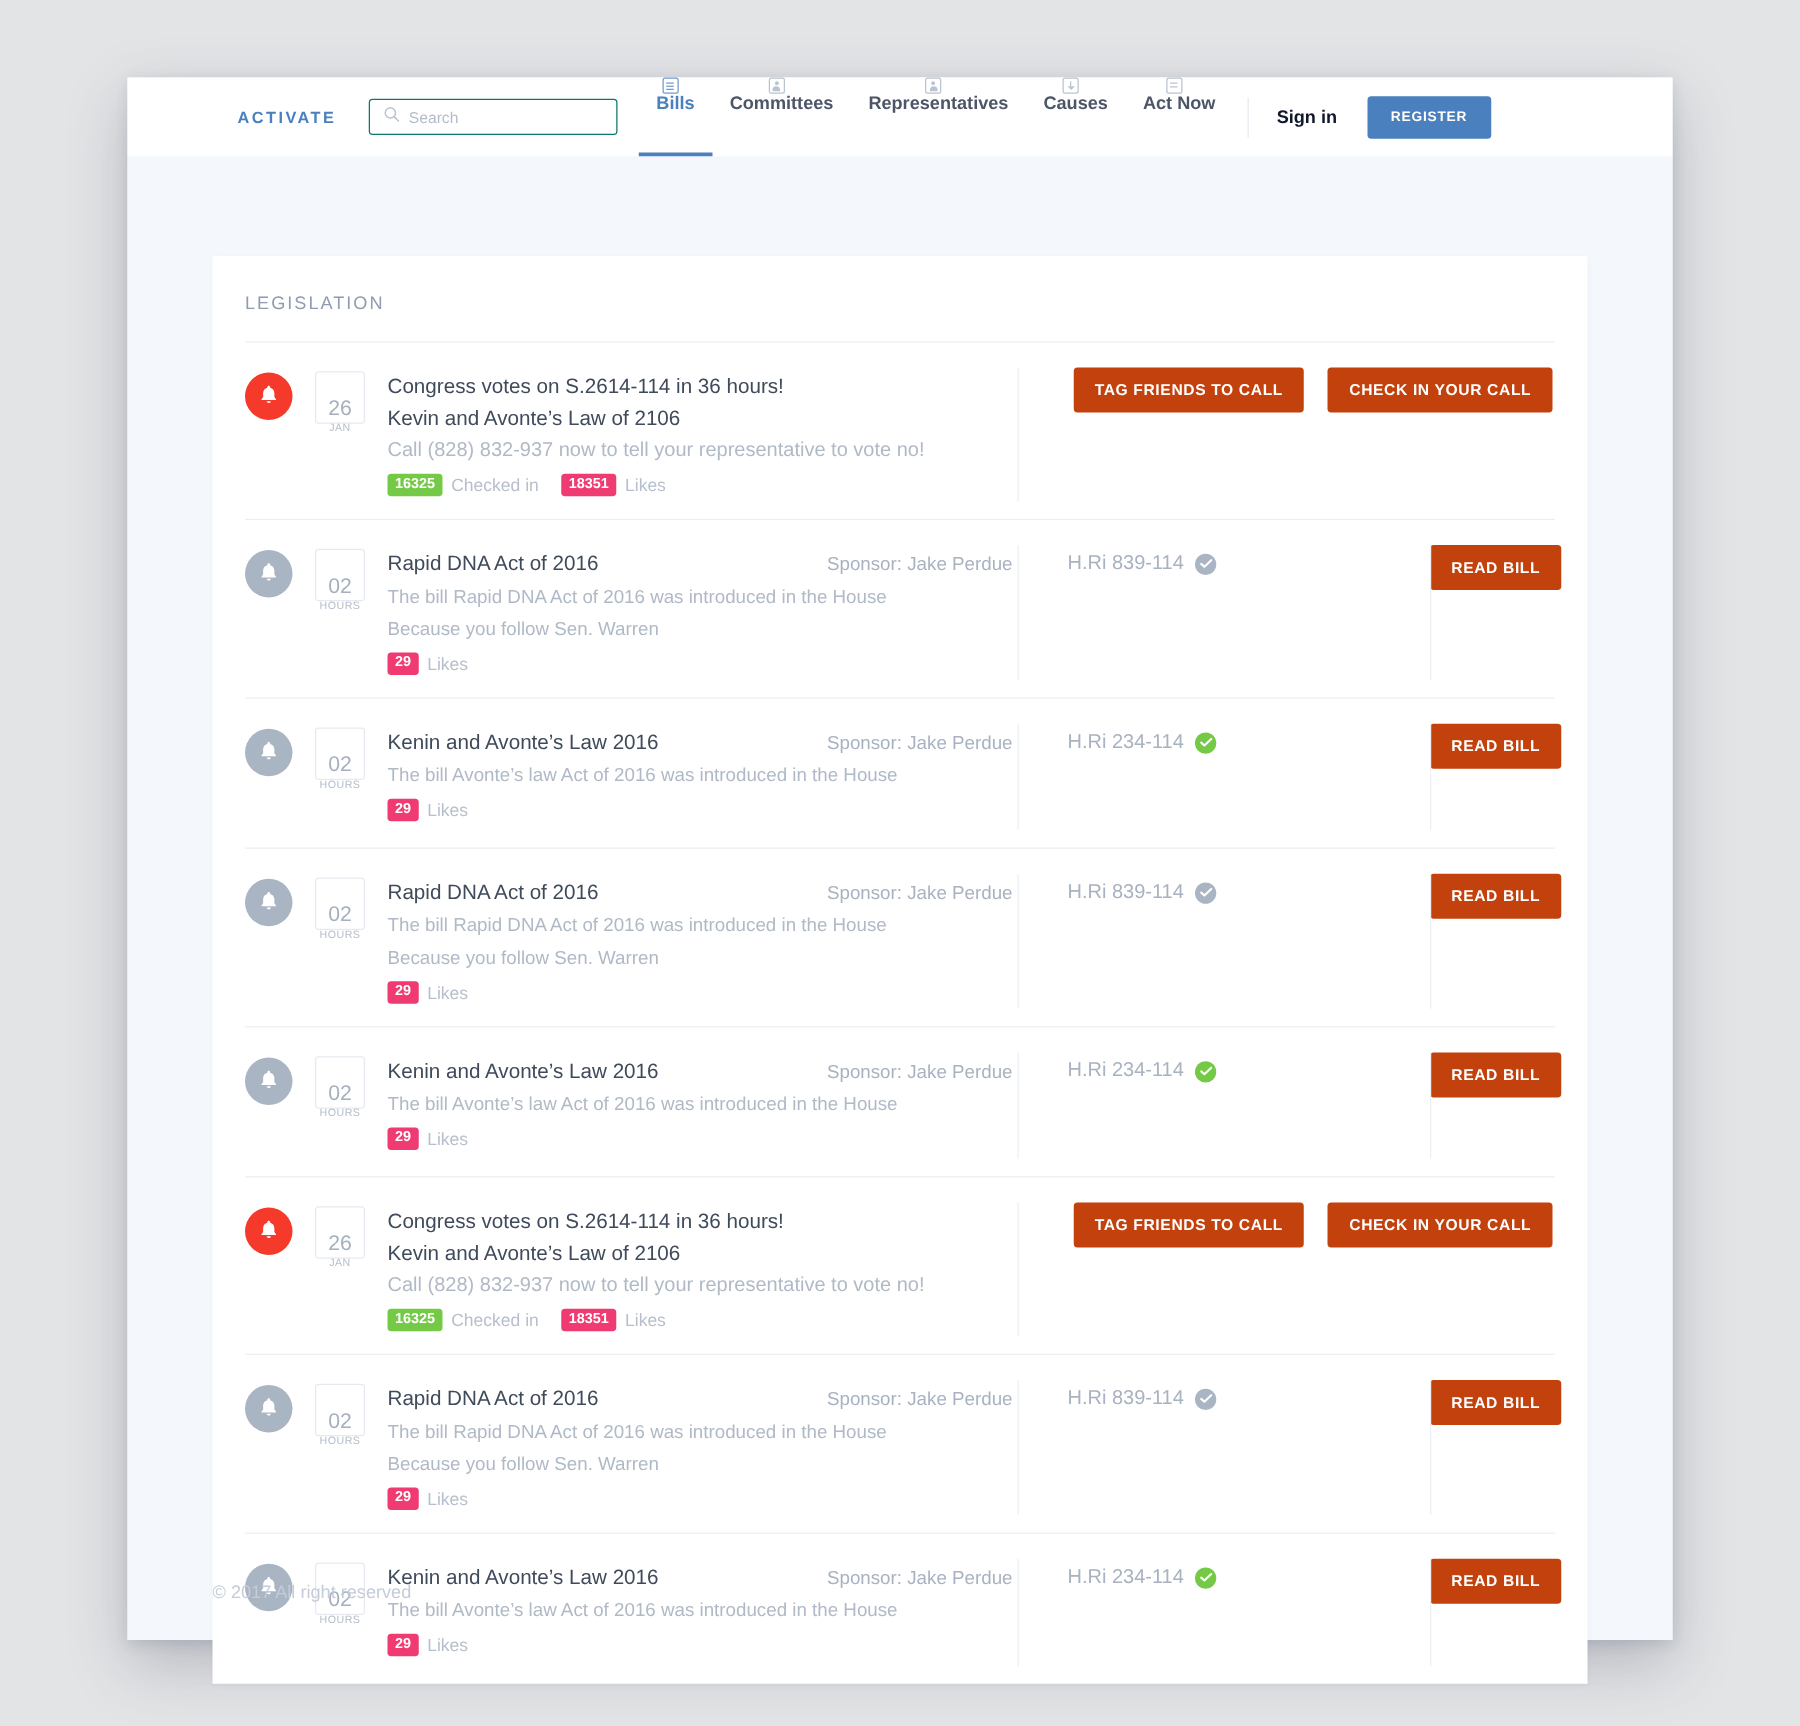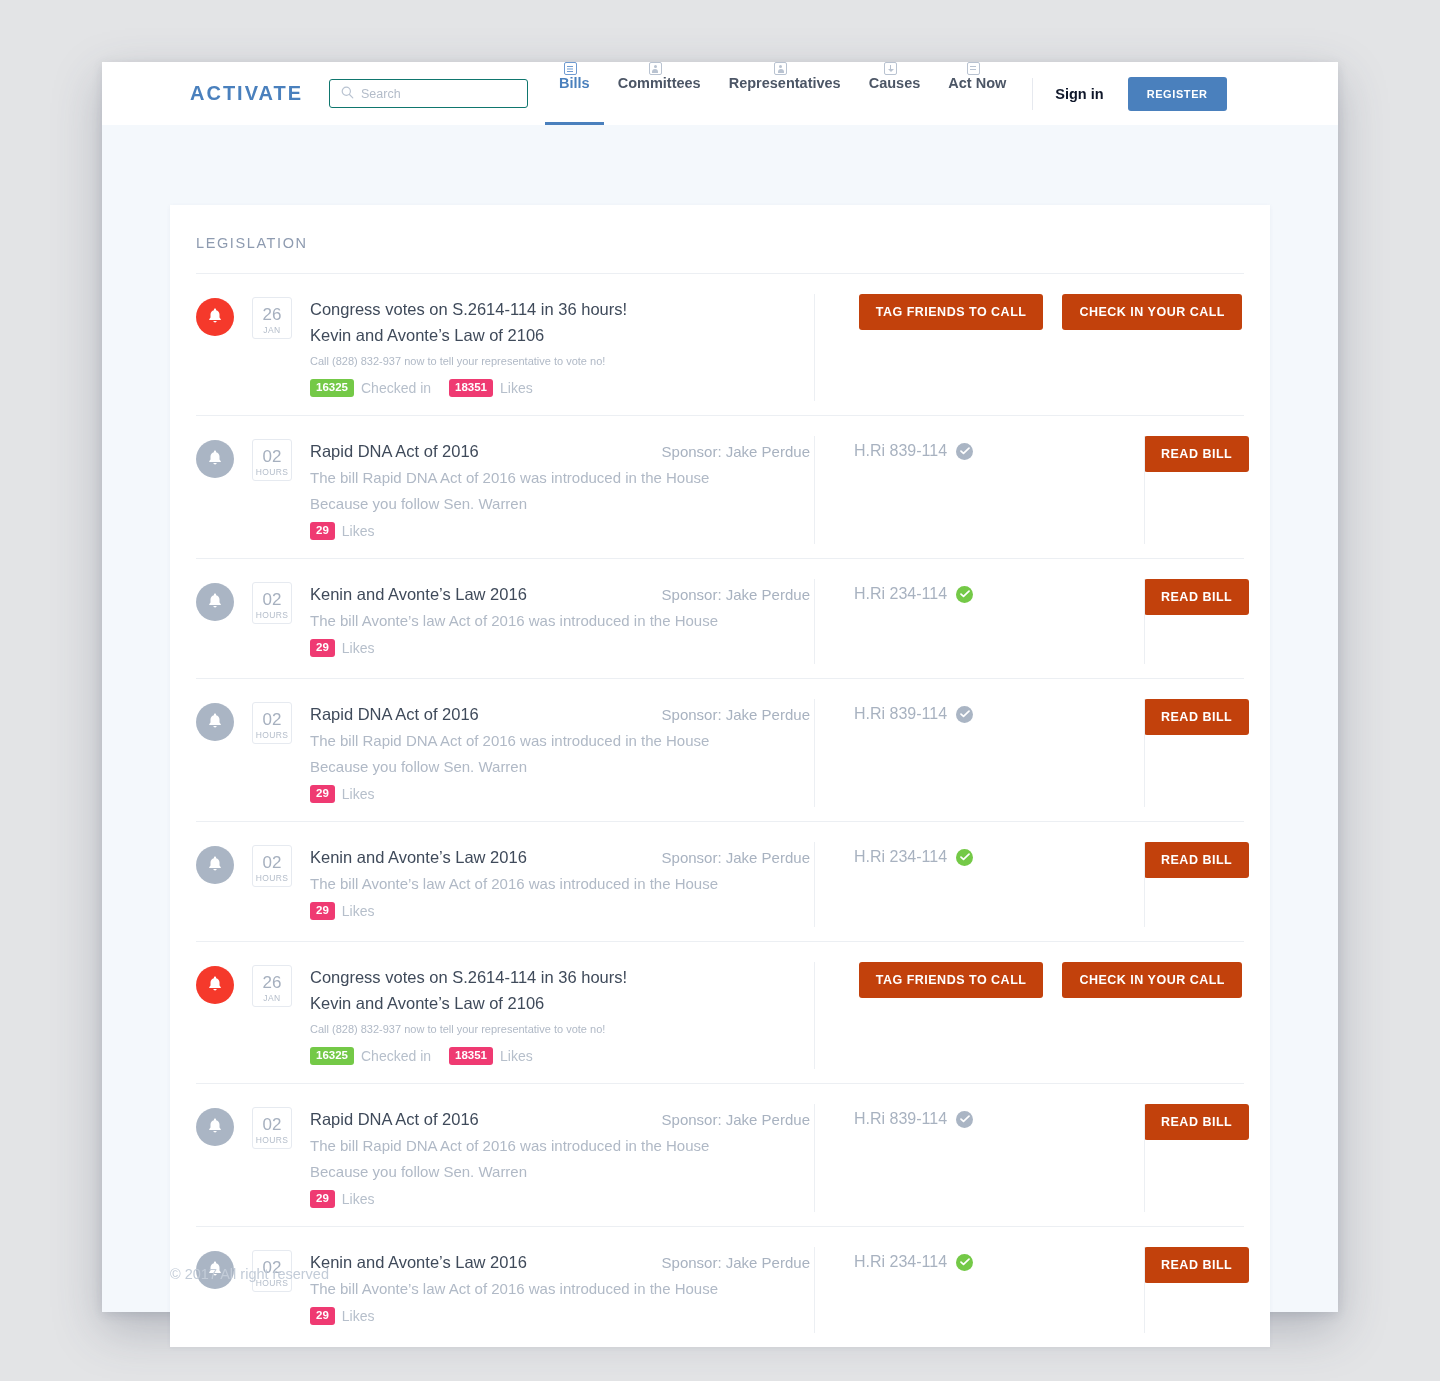--- a/index.html
+++ b/index.html
@@ -32,21 +32,21 @@
     background: #ffffff;
     display: flex;
     align-items: center;
     padding: 0 0 0 88px;
     box-sizing: border-box;
     position: relative;
     z-index: 4;
   }
   .logo {
     color: #4a80bd;
-    font-size: 20px;
+    font-size: 13px;
     font-weight: bold;
     letter-spacing: 2.0px;
     white-space: nowrap;
   }
   .search-box {
     margin-left: 26px;
     width: 199px;
     height: 29px;
     border: 1px solid #0f766e;
     border-radius: 3px;
@@ -238,21 +238,21 @@
   .bell.alert { background: #f5392b; }
   .bell svg { position: absolute; left: 11px; top: 10px; }
 
   .datebox {
     width: 40px;
     margin-left: 18px;
     margin-top: 1px;
     border: 1px solid #e6eaf0;
     border-radius: 3px;
     text-align: center;
-    padding: 7px 0 4px 0;
+    padding: 19px 0 4px 0;
     flex: 0 0 auto;
     box-sizing: border-box;
     height: 42px;
   }
   .date-num {
     font-size: 17px;
     color: #a6b0bf;
     line-height: 20px;
   }
   .date-unit {
@@ -289,21 +289,21 @@
     font-size: 16.5px;
     color: #3f4a5a;
     line-height: 26px;
   }
   .desc {
     font-size: 15px;
     color: #b0b9c6;
     line-height: 26px;
   }
   .cta {
-    font-size: 11px;
+    font-size: 16px;
     color: #b0b9c6;
     line-height: 26px;
   }
   .meta {
     margin-top: 5px;
     display: flex;
     align-items: center;
     line-height: 18px;
   }
   .badge {

